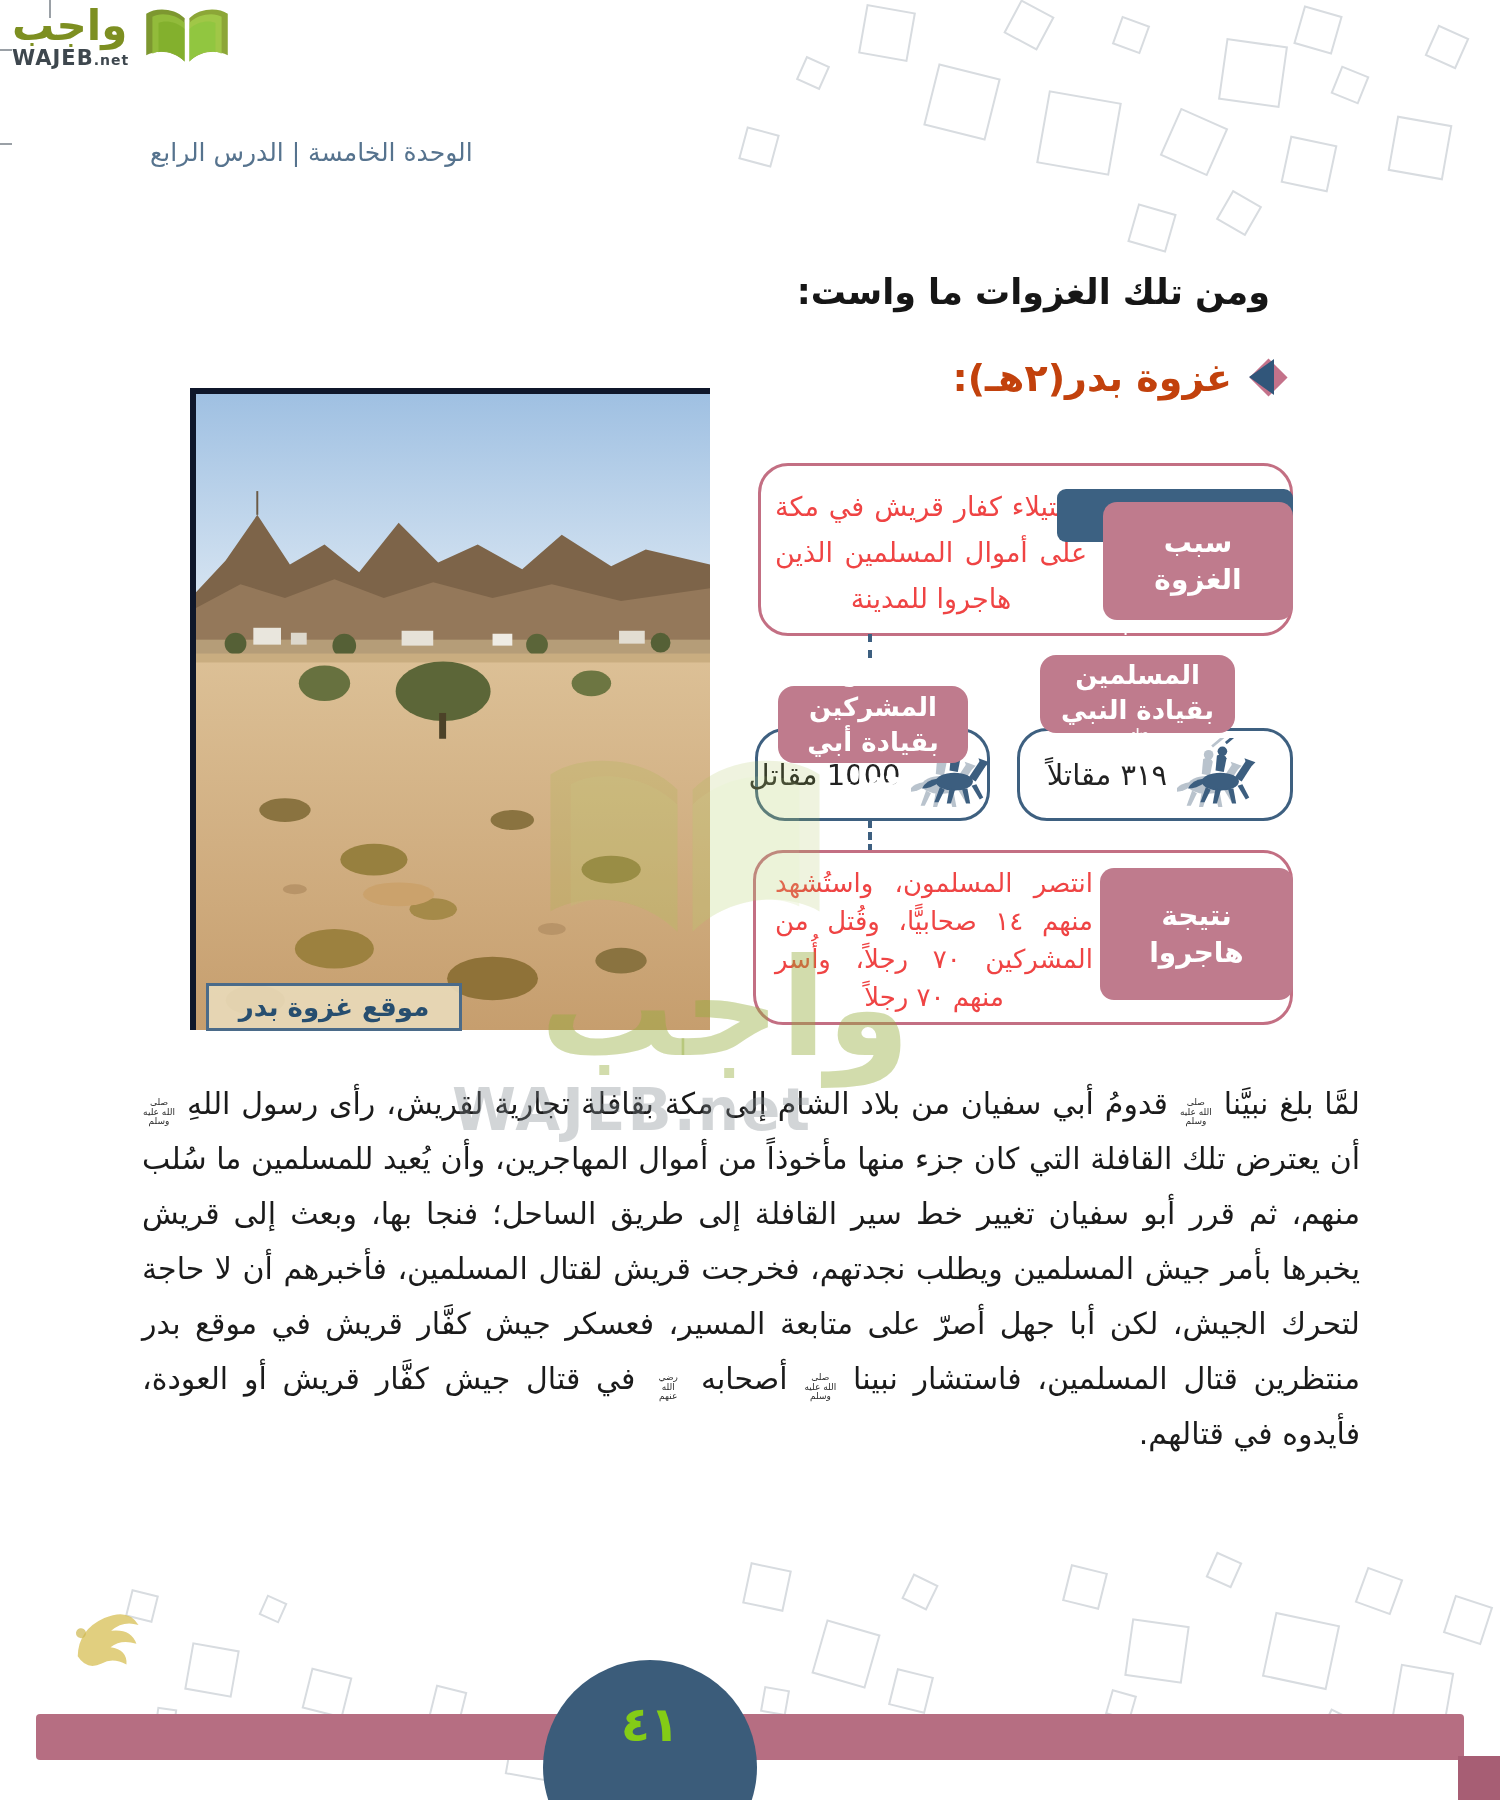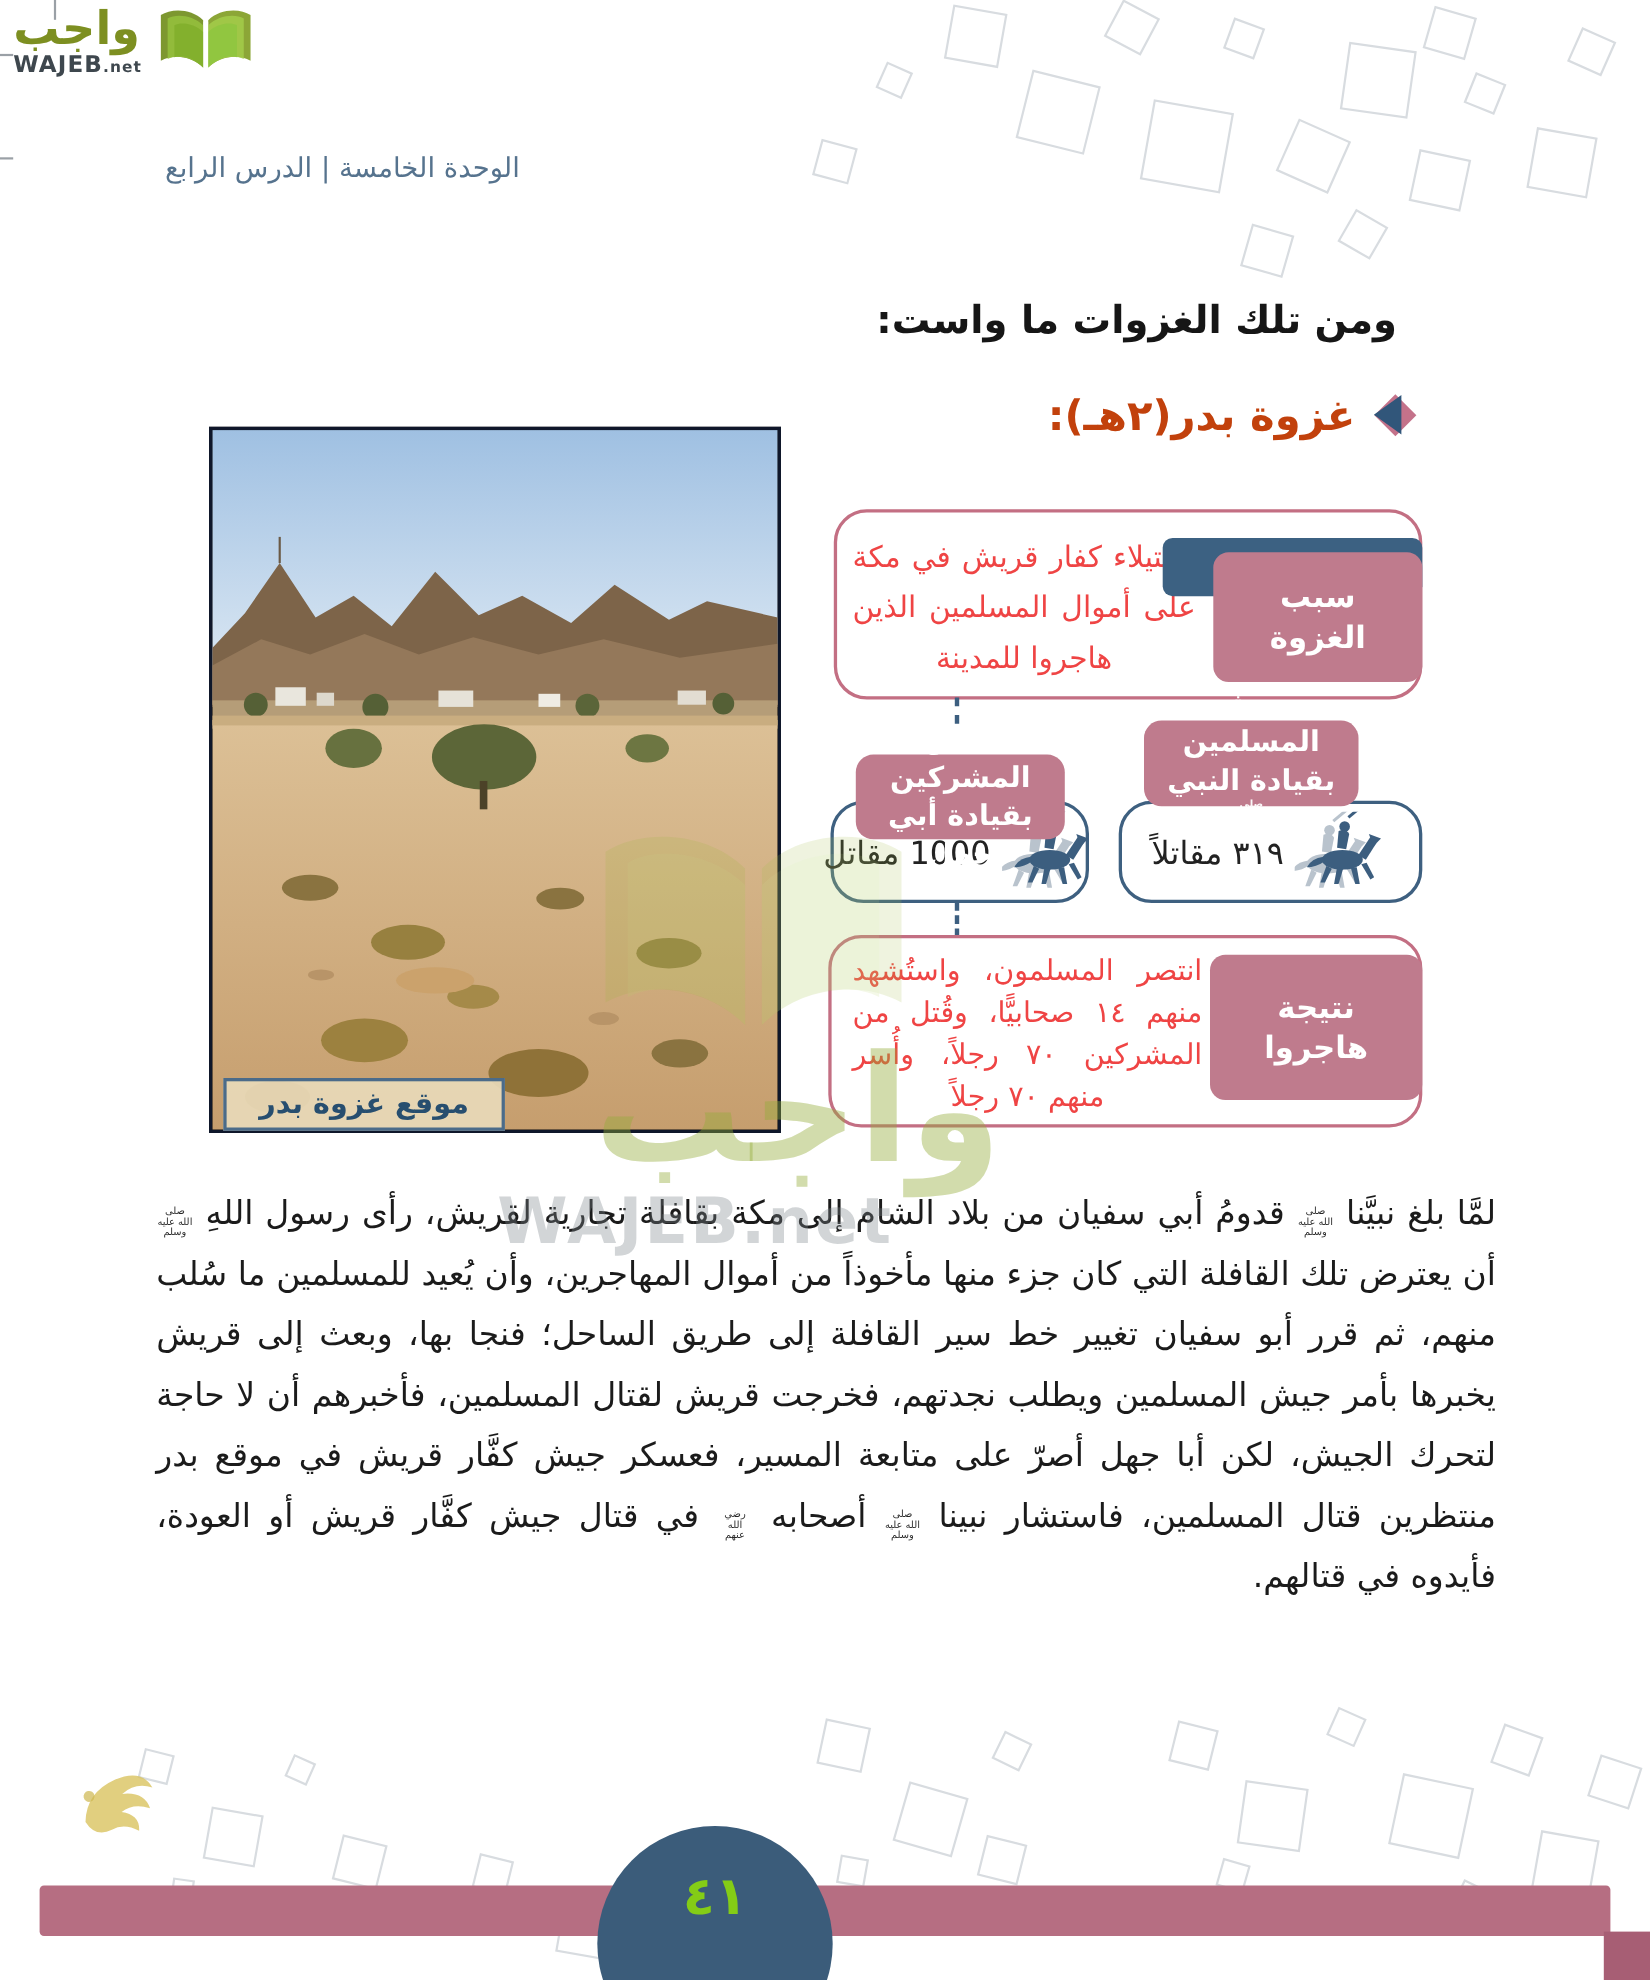--- a/index.html
+++ b/index.html
@@ -24,22 +24,22 @@
               direction:rtl;z-index:3;}
 
   .intro-heading{position:absolute;right:230px;top:272px;font-size:35px;font-weight:bold;
                  color:#161616;direction:rtl;z-index:3;}
 
   .section-title{position:absolute;right:268px;top:356px;font-size:38px;font-weight:bold;
                  color:#c2410c;direction:rtl;z-index:3;}
   .section-icon{position:absolute;left:1241px;top:350px;width:54px;height:54px;z-index:3;}
 
   
-  .photo{position:absolute;left:190px;top:388px;width:520px;height:642px;border:3px solid #0f172a;
-         z-index:4;background:#000000;}
+  .photo{position:absolute;left:190px;top:388px;width:520px;height:642px;border:6px solid #0f172a;
+         z-index:4;background:#c2410c;}
   .photo-caption{position:absolute;left:10px;top:589px;width:256px;height:48px;
                  background:rgba(232,217,184,0.93);border:3px solid #4b6b89;color:#274e6f;
                  font-size:26px;font-weight:bold;text-align:center;line-height:42px;direction:rtl;z-index:5;}
 
   
   .dg-title{position:absolute;left:1057px;top:445px;width:236px;height:53px;background:#3c6182;
             border-radius:9px;color:#fff;font-size:28px;font-weight:bold;display:flex;
             align-items:center;justify-content:center;direction:rtl;z-index:8;margin-top:44px;}
   .dg-container{position:absolute;background:#fff;border:3.5px solid #c36f83;border-radius:30px;z-index:6;}
   .dg-cause{left:758px;top:463px;width:535px;height:173px;}

